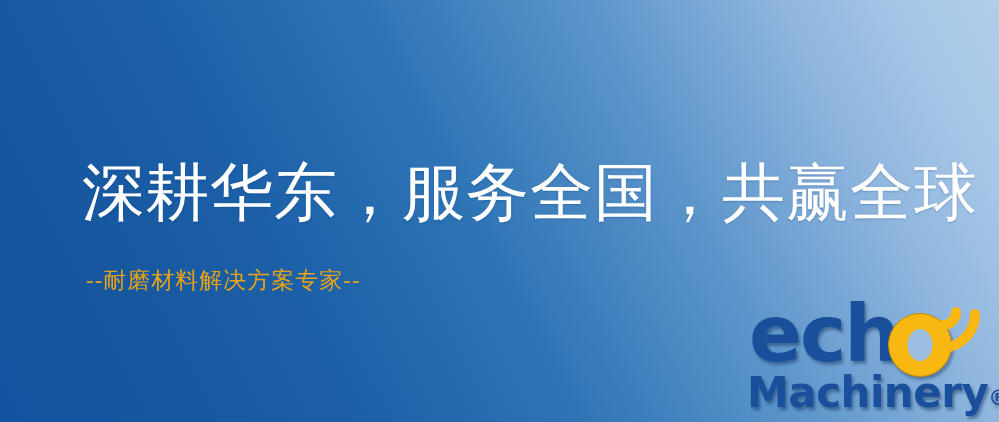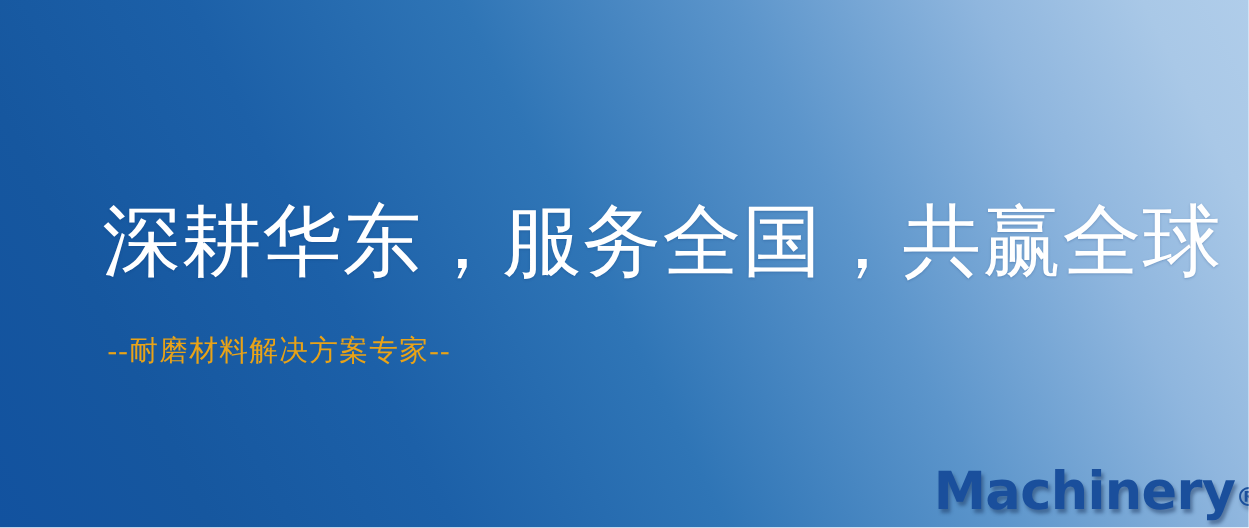--- a/index.html
+++ b/index.html
@@ -134,20 +134,36 @@
 <body>
 
 <div id="banner">
 
   <div class="headline">深耕华东，服务全国，共赢全球</div>
 
   <div class="subtitle">--耐磨材料解决方案专家--</div>
 
   <div class="logo">
 
+    <div class="logo-echo">
+      <span class="logo-echo-text">ech</span>
+
+      <span class="logo-o"></span>
+
+      <span class="logo-waves">
+        <svg width="70" height="70" viewBox="0 0 70 70" aria-hidden="true">
+          <g fill="none" stroke="#f9b712" stroke-width="10" stroke-linecap="round">
+            <path d="M10 58 A 34 34 0 0 0 44 24"></path>
+          </g>
+          <g fill="none" stroke="#f9b712" stroke-width="10" stroke-linecap="round">
+            <path d="M12 35 A 13 13 0 0 0 25 22"></path>
+          </g>
+        </svg>
+      </span>
+    </div>
 
     <div class="logo-machinery">
       <span>Machinery</span><span class="logo-reg">®</span>
     </div>
 
   </div>
 
 </div>
 
 </body></html>

